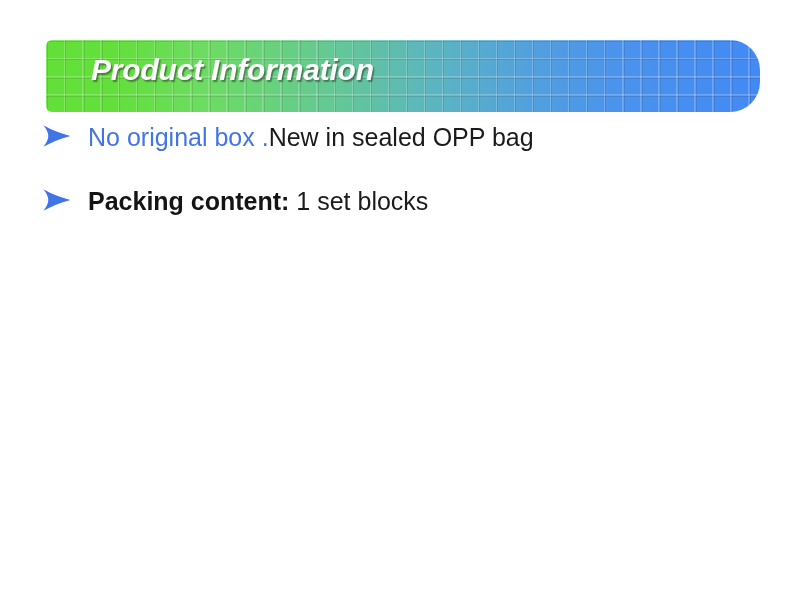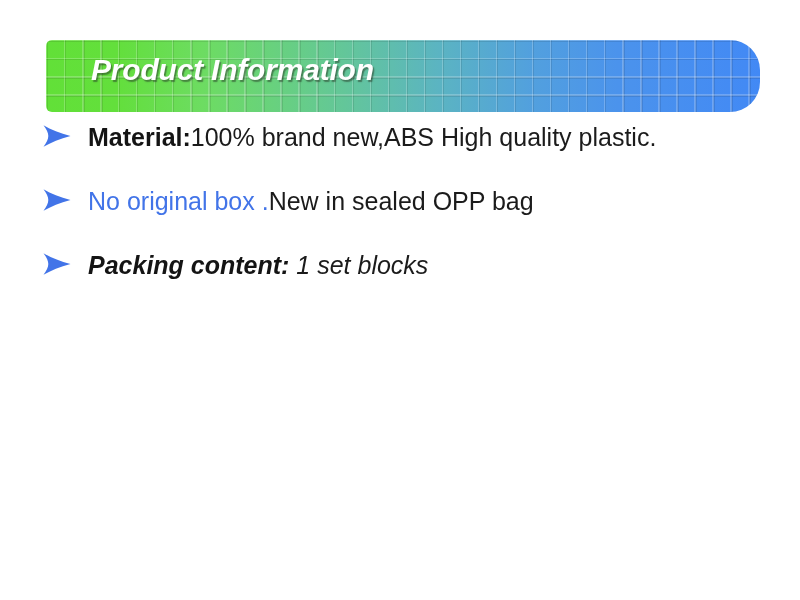--- a/index.html
+++ b/index.html
@@ -71,21 +71,21 @@
     position: absolute;
     left: 40px;
     top: 118px;
     width: 740px;
   }
   .item {
     position: relative;
     padding-left: 48px;
     margin-bottom: 26px;
   }
-  .item:last-child { margin-bottom: 0; font-style: italic; }
+  .item:last-child { margin-bottom: 0; }
 
   .bullet {
     position: absolute;
     left: 2px;
     top: 6px;
     width: 30px;
     height: 24px;
     display: block;
   }
 
@@ -107,30 +107,20 @@
 
 <div class="banner-wrap">
   <div class="banner">
     <div class="banner-grid"></div>
   </div>
   <div class="banner-title">Product Information</div>
 </div>
 
 <div class="list">
 
-  <div class="item">
-    <span class="bullet">
-      <svg viewBox="0 0 30 24" width="30" height="24" aria-hidden="true">
-        <path d="M1.5 1.2 C9 5.5 18 9.4 28.5 12 C18 14.6 9 18.5 1.5 22.8 C4.6 18.6 6.3 15.4 6.3 12 C6.3 8.6 4.6 5.4 1.5 1.2 Z" fill="#4274e8"></path>
-      </svg>
-    </span>
-    <div class="line">
-      <span class="lbl">Material:</span><span class="val">100% brand new,ABS High quality plastic.</span>
-    </div>
-  </div>
 
   <div class="item">
     <span class="bullet">
       <svg viewBox="0 0 30 24" width="30" height="24" aria-hidden="true">
         <path d="M1.5 1.2 C9 5.5 18 9.4 28.5 12 C18 14.6 9 18.5 1.5 22.8 C4.6 18.6 6.3 15.4 6.3 12 C6.3 8.6 4.6 5.4 1.5 1.2 Z" fill="#4274e8"></path>
       </svg>
     </span>
     <div class="line">
       <span class="blue">No original box .</span><span class="val">New in sealed OPP bag</span>
     </div>

